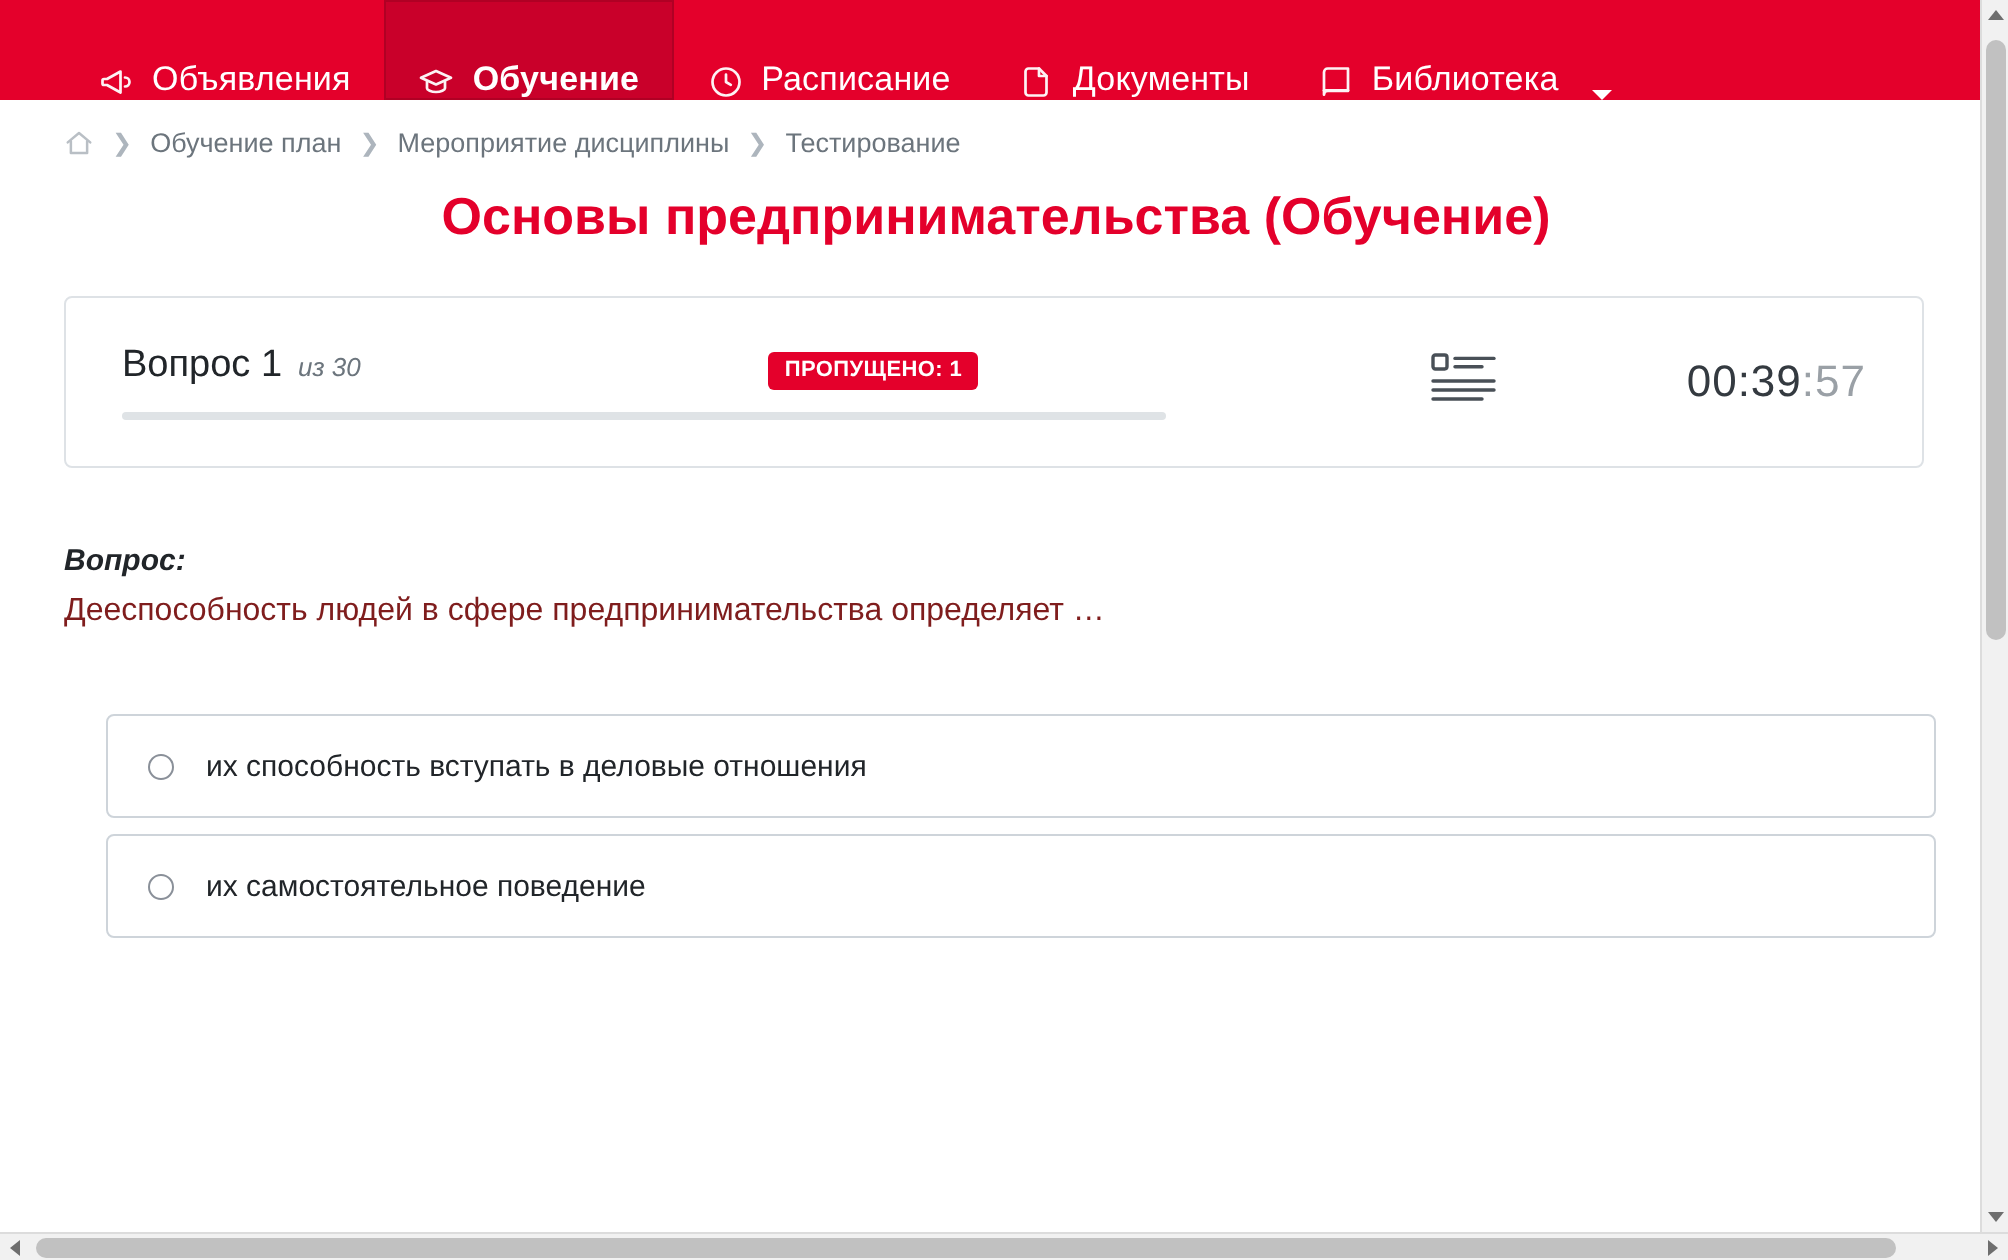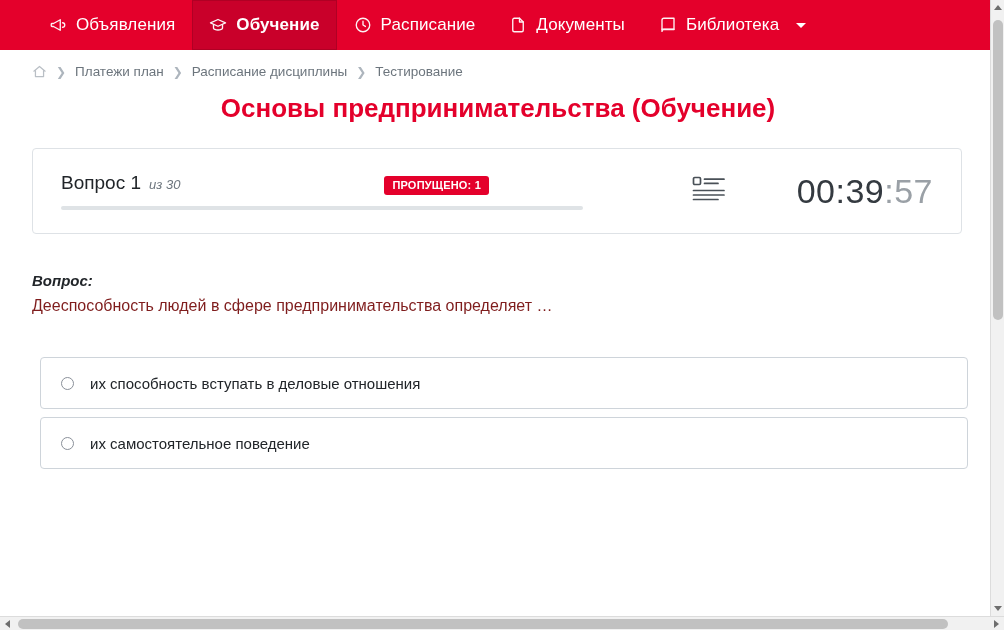--- a/index.html
+++ b/index.html
@@ -23,21 +23,21 @@
     align-items: stretch;
     height: 50px;
     background: #e4002b;
     color: #ffffff;
     padding-left: 32px;
     padding-right: 10px;
     width: 994px;
   }
   .nav-item {
     display: flex;
-    align-items: center;
+    align-items: flex-end;
     gap: 9px;
     padding: 0 17px;
     font-size: 17px;
     color: #ffffff;
     white-space: nowrap;
     cursor: pointer;
     position: relative;
   }
   .nav-item.active {
     background: #c9002a;
@@ -136,21 +136,21 @@
     width: 0px;
   }
   .q-mid {
     flex: 1;
     display: flex;
     justify-content: center;
     align-items: center;
   }
   .list-icon { color: #495057; }
   .q-timer {
-    font-size: 34px;
+    font-size: 22px;
     color: #343a40;
     letter-spacing: 0.5px;
     padding-right: 6px;
     white-space: nowrap;
   }
   .q-timer .sec { color: #9aa0a6; }
 
   
   .q-body { padding: 0 32px; margin-top: 38px; }
   .lbl-strong {
@@ -161,21 +161,21 @@
   }
   .q-text {
     margin-top: 8px;
     font-size: 16px;
     color: #7f1d1d;
   }
   .answer-type { margin-top: 50px; font-size: 15px; color: #212529; }
   .answer-type .val { font-style: normal; font-weight: 400; }
 
   
-  .options { margin-top: 42px; padding: 0 36px 0 40px; }
+  .options { margin-top: 42px; padding: 0 36px 0 53px; }
   .option {
     border: 1px solid #ced4da;
     border-radius: 4px;
     background: #fff;
     height: 52px;
     display: flex;
     align-items: center;
     padding-left: 20px;
     margin-bottom: 8px;
     cursor: pointer;
@@ -301,23 +301,23 @@
   </div>
 
   <div class="breadcrumb">
     <span class="crumb-home">
       <svg width="15" height="15" viewBox="0 0 24 24" fill="none" stroke="#b9bfc5" stroke-width="2" stroke-linecap="round" stroke-linejoin="round">
         <path d="M3 11.5 12 4l9 7.5"></path>
         <path d="M5.5 10.5V20h13v-9.5"></path>
       </svg>
     </span>
     <span class="sep">❯</span>
-    <a>Платежи план</a>
+    <a>Обучение план</a>
     <span class="sep">❯</span>
-    <a>Расписание дисциплины</a>
+    <a>Мероприятие дисциплины</a>
     <span class="sep">❯</span>
     <a>Тестирование</a>
   </div>
 
   <div class="page-title">Основы предпринимательства (Обучение)</div>
 
   <div class="content">
     <div class="qcard">
 
       <div class="q-left">

